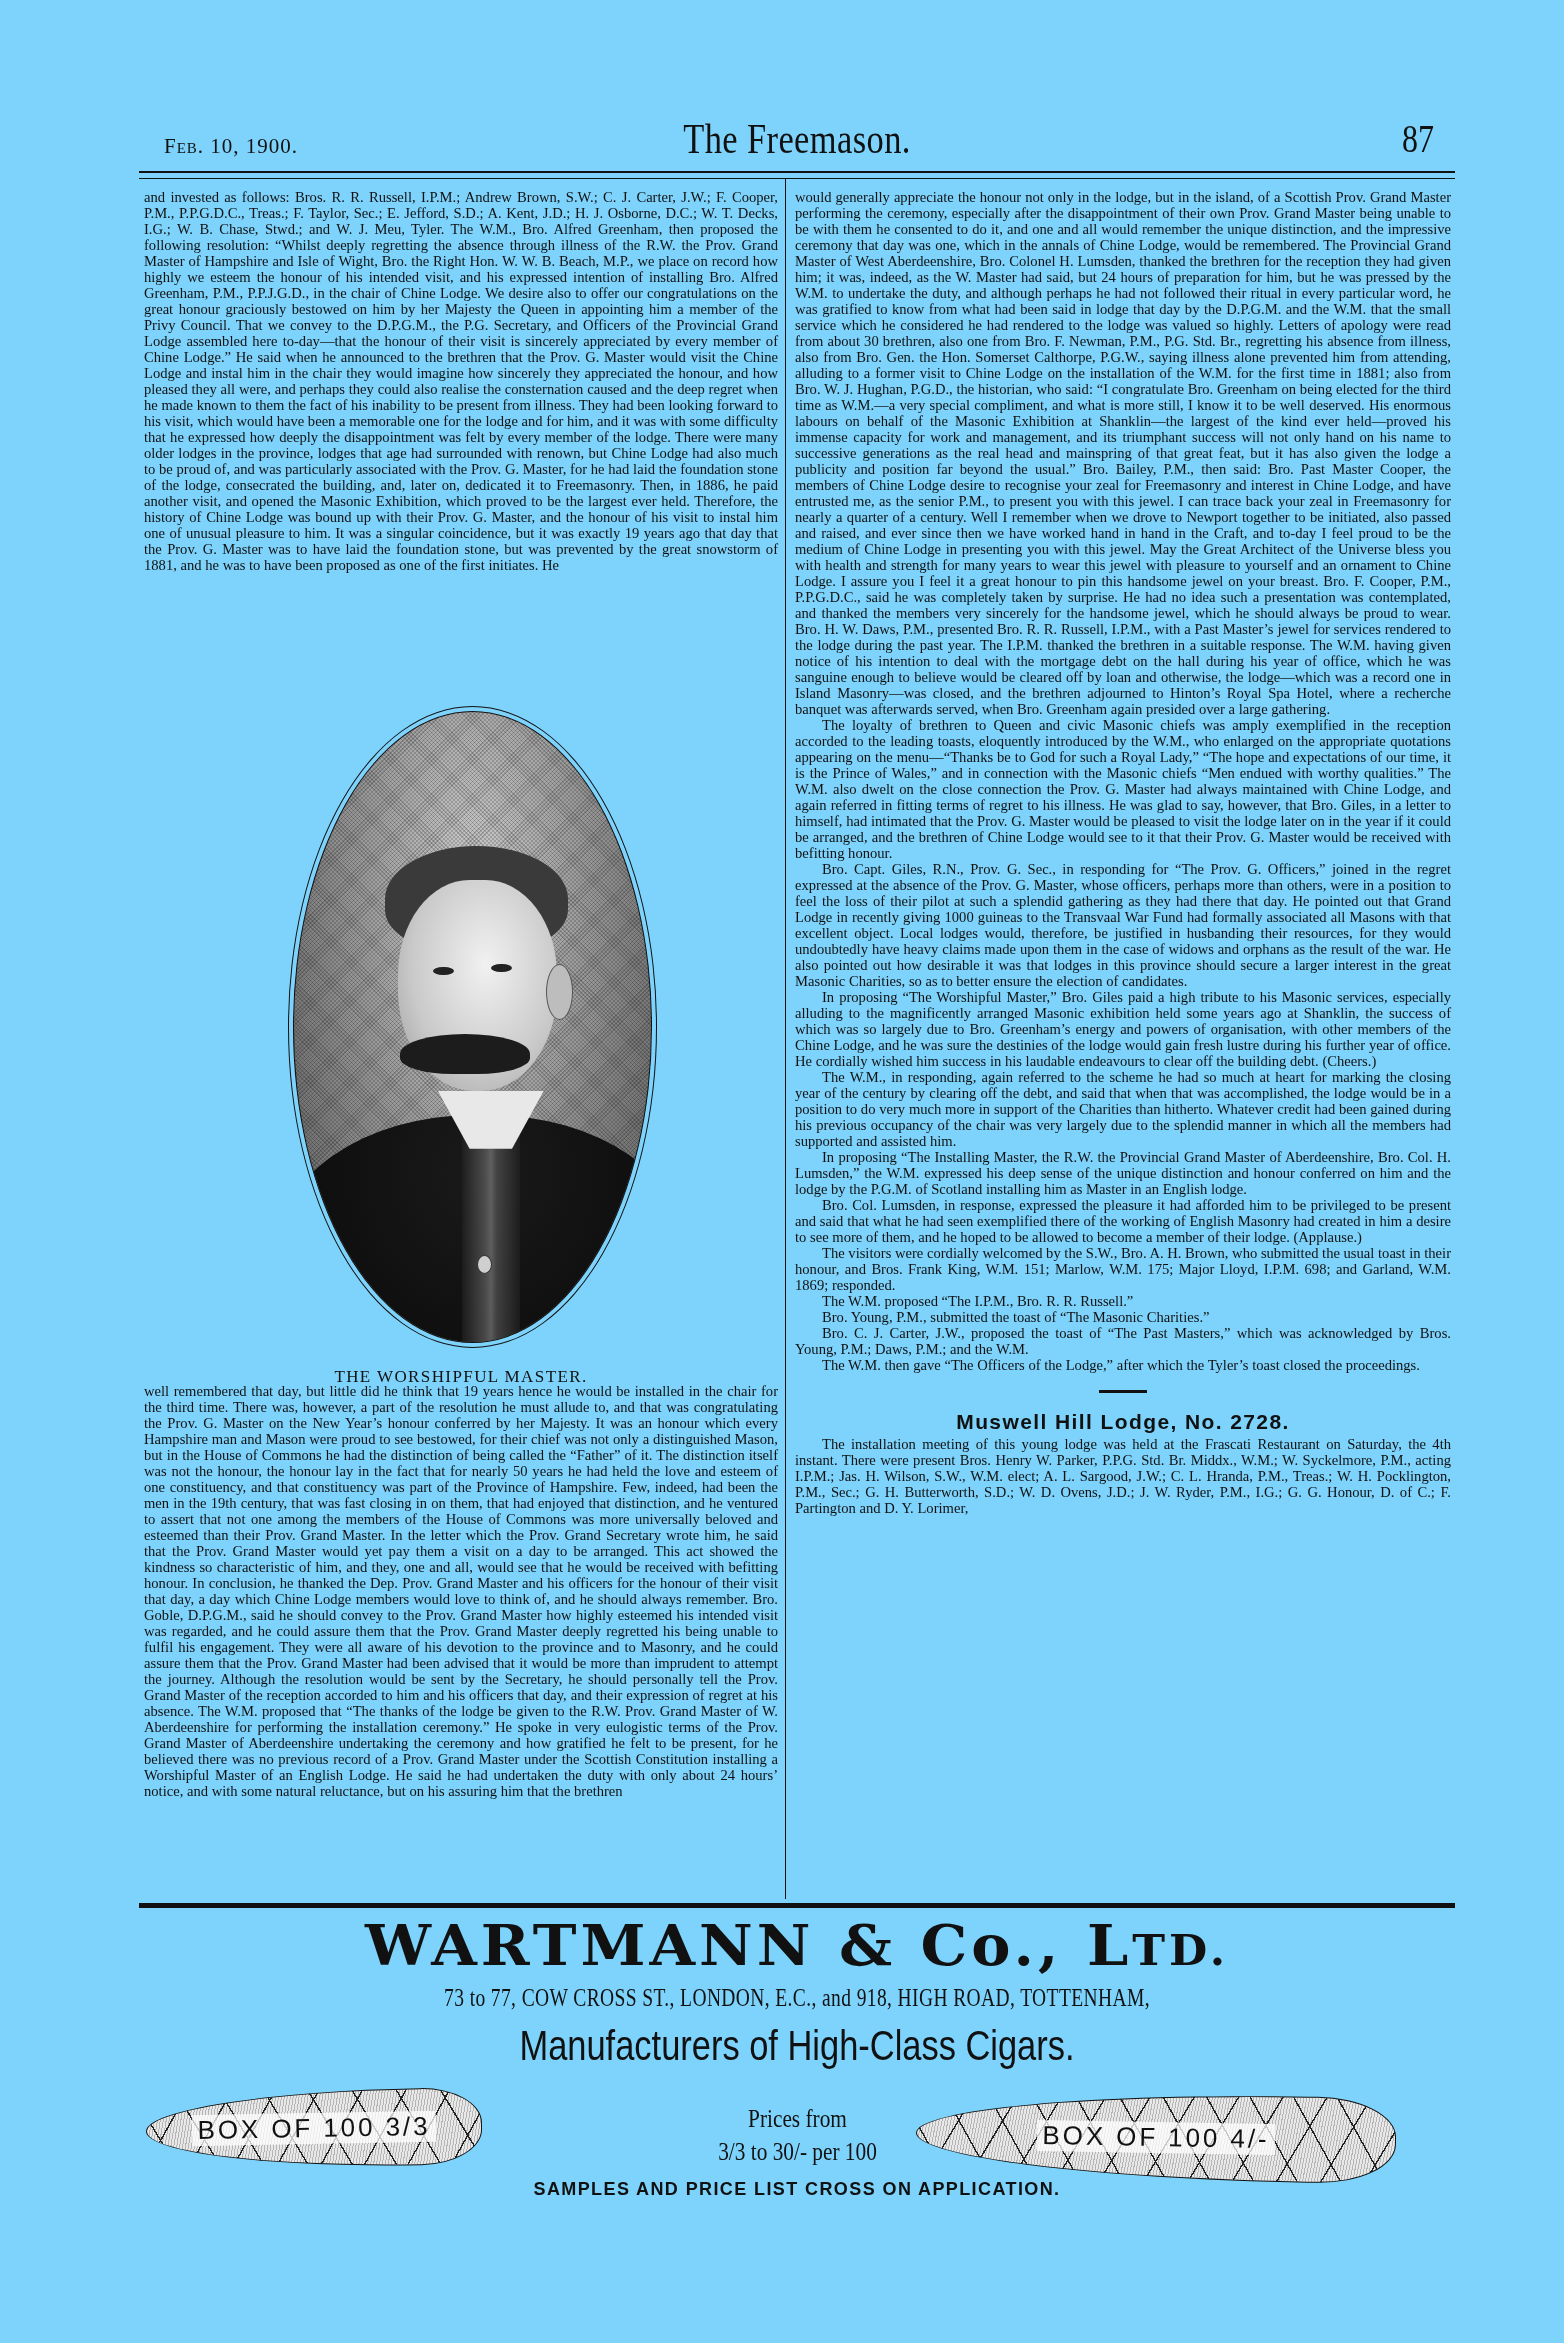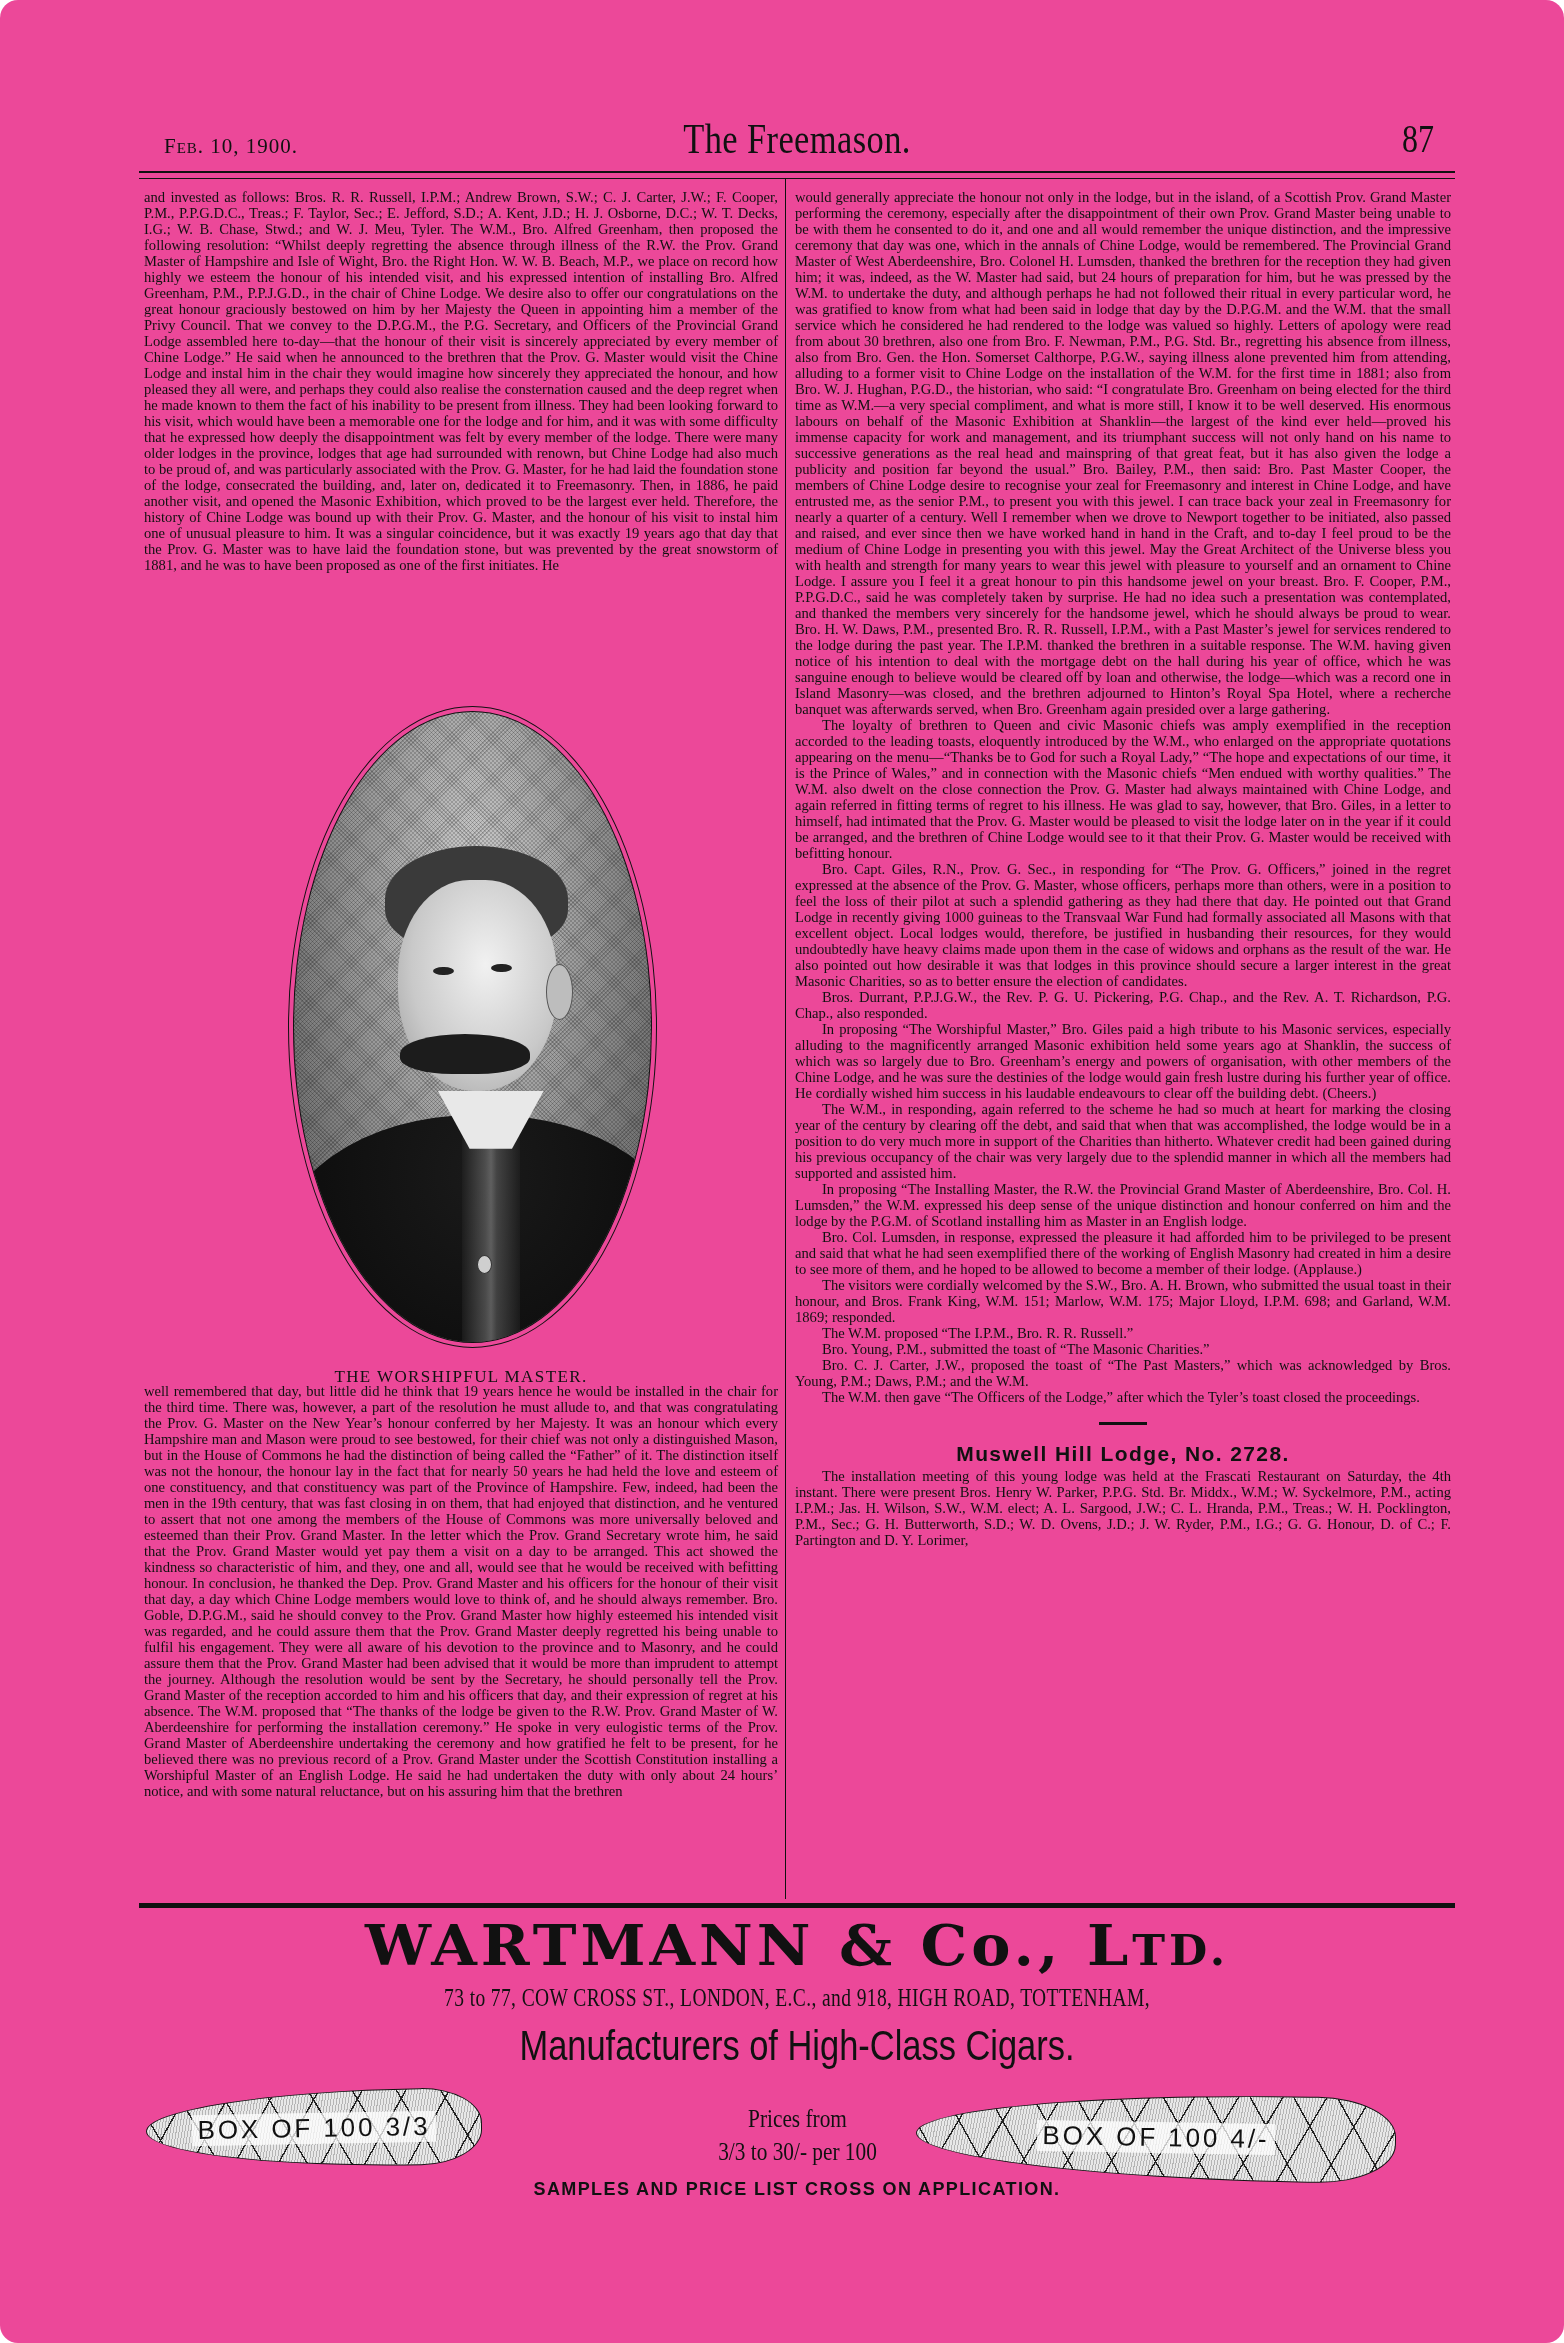--- a/index.html
+++ b/index.html
@@ -1,17 +1,17 @@
 <!DOCTYPE html>
 <html><head>
 <meta charset="utf-8">
 <style>
   html, body { margin: 0; padding: 0; background: #ffffff; }
   body { width: 1564px; height: 2343px; position: relative; overflow: hidden; color: #111; }
-  .page { position: absolute; left: 0; top: 0; width: 1564px; height: 2343px; background: #ec4899; border-radius: 18px; }
+  .page { position: absolute; left: 0; top: 0; width: 1564px; height: 2343px; background: #7dd3fc; }
 
   
   .masthead { position: absolute; left: 139px; top: 113px; width: 1316px; height: 58px; }
   .date { position: absolute; left: 25px; top: 21px; font-family: "Liberation Serif", serif; font-size: 21px; letter-spacing: 1px; font-variant: small-caps; }
   .title { position: absolute; left: 0; right: 0; top: 1.9px; text-align: center; font-family: "Liberation Serif", serif; font-size: 42px; letter-spacing: 0.5px; transform: scaleX(0.82); }
   .pagenum { position: absolute; right: 17.3px; top: 1.9px; font-family: "Liberation Serif", serif; font-size: 40px; transform: scaleX(0.8); }
   .rule-double { position: absolute; left: 139px; top: 171px; width: 1316px; height: 7.7px; border-top: 2.9px solid #111; border-bottom: 1.4px solid #111; box-sizing: border-box; }
   .col-divider { position: absolute; left: 785px; top: 179px; width: 1.4px; height: 1720px; background: #111; }
 
   
@@ -101,21 +101,20 @@
   <div class="caption">THE WORSHIPFUL MASTER.</div>
 
   <section class="col col-left" style="top:1383px;">
     <p>well remembered that day, but little did he think that 19 years hence he would be installed in the chair for the third time. There was, however, a part of the resolution he must allude to, and that was congratulating the Prov. G. Master on the New Year’s honour conferred by her Majesty. It was an honour which every Hampshire man and Mason were proud to see bestowed, for their chief was not only a distinguished Mason, but in the House of Commons he had the distinction of being called the “Father” of it. The distinction itself was not the honour, the honour lay in the fact that for nearly 50 years he had held the love and esteem of one constituency, and that constituency was part of the Province of Hampshire. Few, indeed, had been the men in the 19th century, that was fast closing in on them, that had enjoyed that distinction, and he ventured to assert that not one among the members of the House of Commons was more universally beloved and esteemed than their Prov. Grand Master. In the letter which the Prov. Grand Secretary wrote him, he said that the Prov. Grand Master would yet pay them a visit on a day to be arranged. This act showed the kindness so characteristic of him, and they, one and all, would see that he would be received with befitting honour. In conclusion, he thanked the Dep. Prov. Grand Master and his officers for the honour of their visit that day, a day which Chine Lodge members would love to think of, and he should always remember. Bro. Goble, D.P.G.M., said he should convey to the Prov. Grand Master how highly esteemed his intended visit was regarded, and he could assure them that the Prov. Grand Master deeply regretted his being unable to fulfil his engagement. They were all aware of his devotion to the province and to Masonry, and he could assure them that the Prov. Grand Master had been advised that it would be more than imprudent to attempt the journey. Although the resolution would be sent by the Secretary, he should personally tell the Prov. Grand Master of the reception accorded to him and his officers that day, and their expression of regret at his absence. The W.M. proposed that “The thanks of the lodge be given to the R.W. Prov. Grand Master of W. Aberdeenshire for performing the installation ceremony.” He spoke in very eulogistic terms of the Prov. Grand Master of Aberdeenshire undertaking the ceremony and how gratified he felt to be present, for he believed there was no previous record of a Prov. Grand Master under the Scottish Constitution installing a Worshipful Master of an English Lodge. He said he had undertaken the duty with only about 24 hours’ notice, and with some natural reluctance, but on his assuring him that the brethren</p>
   </section>
 
   <section class="col col-right">
     <p>would generally appreciate the honour not only in the lodge, but in the island, of a Scottish Prov. Grand Master performing the ceremony, especially after the disappointment of their own Prov. Grand Master being unable to be with them he consented to do it, and one and all would remember the unique distinction, and the impressive ceremony that day was one, which in the annals of Chine Lodge, would be remembered. The Provincial Grand Master of West Aberdeenshire, Bro. Colonel H. Lumsden, thanked the brethren for the reception they had given him; it was, indeed, as the W. Master had said, but 24 hours of preparation for him, but he was pressed by the W.M. to undertake the duty, and although perhaps he had not followed their ritual in every particular word, he was gratified to know from what had been said in lodge that day by the D.P.G.M. and the W.M. that the small service which he considered he had rendered to the lodge was valued so highly. Letters of apology were read from about 30 brethren, also one from Bro. F. Newman, P.M., P.G. Std. Br., regretting his absence from illness, also from Bro. Gen. the Hon. Somerset Calthorpe, P.G.W., saying illness alone prevented him from attending, alluding to a former visit to Chine Lodge on the installation of the W.M. for the first time in 1881; also from Bro. W. J. Hughan, P.G.D., the historian, who said: “I congratulate Bro. Greenham on being elected for the third time as W.M.—a very special compliment, and what is more still, I know it to be well deserved. His enormous labours on behalf of the Masonic Exhibition at Shanklin—the largest of the kind ever held—proved his immense capacity for work and management, and its triumphant success will not only hand on his name to successive generations as the real head and mainspring of that great feat, but it has also given the lodge a publicity and position far beyond the usual.” Bro. Bailey, P.M., then said: Bro. Past Master Cooper, the members of Chine Lodge desire to recognise your zeal for Freemasonry and interest in Chine Lodge, and have entrusted me, as the senior P.M., to present you with this jewel. I can trace back your zeal in Freemasonry for nearly a quarter of a century. Well I remember when we drove to Newport together to be initiated, also passed and raised, and ever since then we have worked hand in hand in the Craft, and to-day I feel proud to be the medium of Chine Lodge in presenting you with this jewel. May the Great Architect of the Universe bless you with health and strength for many years to wear this jewel with pleasure to yourself and an ornament to Chine Lodge. I assure you I feel it a great honour to pin this handsome jewel on your breast. Bro. F. Cooper, P.M., P.P.G.D.C., said he was completely taken by surprise. He had no idea such a presentation was contemplated, and thanked the members very sincerely for the handsome jewel, which he should always be proud to wear. Bro. H. W. Daws, P.M., presented Bro. R. R. Russell, I.P.M., with a Past Master’s jewel for services rendered to the lodge during the past year. The I.P.M. thanked the brethren in a suitable response. The W.M. having given notice of his intention to deal with the mortgage debt on the hall during his year of office, which he was sanguine enough to believe would be cleared off by loan and otherwise, the lodge—which was a record one in Island Masonry—was closed, and the brethren adjourned to Hinton’s Royal Spa Hotel, where a recherche banquet was afterwards served, when Bro. Greenham again presided over a large gathering.</p>
     <p class="ind">The loyalty of brethren to Queen and civic Masonic chiefs was amply exemplified in the reception accorded to the leading toasts, eloquently introduced by the W.M., who enlarged on the appropriate quotations appearing on the menu—“Thanks be to God for such a Royal Lady,” “The hope and expectations of our time, it is the Prince of Wales,” and in connection with the Masonic chiefs “Men endued with worthy qualities.” The W.M. also dwelt on the close connection the Prov. G. Master had always maintained with Chine Lodge, and again referred in fitting terms of regret to his illness. He was glad to say, however, that Bro. Giles, in a letter to himself, had intimated that the Prov. G. Master would be pleased to visit the lodge later on in the year if it could be arranged, and the brethren of Chine Lodge would see to it that their Prov. G. Master would be received with befitting honour.</p>
     <p class="ind">Bro. Capt. Giles, R.N., Prov. G. Sec., in responding for “The Prov. G. Officers,” joined in the regret expressed at the absence of the Prov. G. Master, whose officers, perhaps more than others, were in a position to feel the loss of their pilot at such a splendid gathering as they had there that day. He pointed out that Grand Lodge in recently giving 1000 guineas to the Transvaal War Fund had formally associated all Masons with that excellent object. Local lodges would, therefore, be justified in husbanding their resources, for they would undoubtedly have heavy claims made upon them in the case of widows and orphans as the result of the war. He also pointed out how desirable it was that lodges in this province should secure a larger interest in the great Masonic Charities, so as to better ensure the election of candidates.</p>
-    <p class="ind">Bros. Durrant, P.P.J.G.W., the Rev. P. G. U. Pickering, P.G. Chap., and the Rev. A. T. Richardson, P.G. Chap., also responded.</p>
     <p class="ind">In proposing “The Worshipful Master,” Bro. Giles paid a high tribute to his Masonic services, especially alluding to the magnificently arranged Masonic exhibition held some years ago at Shanklin, the success of which was so largely due to Bro. Greenham’s energy and powers of organisation, with other members of the Chine Lodge, and he was sure the destinies of the lodge would gain fresh lustre during his further year of office. He cordially wished him success in his laudable endeavours to clear off the building debt. (Cheers.)</p>
     <p class="ind">The W.M., in responding, again referred to the scheme he had so much at heart for marking the closing year of the century by clearing off the debt, and said that when that was accomplished, the lodge would be in a position to do very much more in support of the Charities than hitherto. Whatever credit had been gained during his previous occupancy of the chair was very largely due to the splendid manner in which all the members had supported and assisted him.</p>
     <p class="ind">In proposing “The Installing Master, the R.W. the Provincial Grand Master of Aberdeenshire, Bro. Col. H. Lumsden,” the W.M. expressed his deep sense of the unique distinction and honour conferred on him and the lodge by the P.G.M. of Scotland installing him as Master in an English lodge.</p>
     <p class="ind">Bro. Col. Lumsden, in response, expressed the pleasure it had afforded him to be privileged to be present and said that what he had seen exemplified there of the working of English Masonry had created in him a desire to see more of them, and he hoped to be allowed to become a member of their lodge. (Applause.)</p>
     <p class="ind">The visitors were cordially welcomed by the S.W., Bro. A. H. Brown, who submitted the usual toast in their honour, and Bros. Frank King, W.M. 151; Marlow, W.M. 175; Major Lloyd, I.P.M. 698; and Garland, W.M. 1869; responded.</p>
     <p class="ind">The W.M. proposed “The I.P.M., Bro. R. R. Russell.”</p>
     <p class="ind">Bro. Young, P.M., submitted the toast of “The Masonic Charities.”</p>
     <p class="ind">Bro. C. J. Carter, J.W., proposed the toast of “The Past Masters,” which was acknowledged by Bros. Young, P.M.; Daws, P.M.; and the W.M.</p>
     <p class="ind">The W.M. then gave “The Officers of the Lodge,” after which the Tyler’s toast closed the proceedings.</p>
     <span class="short-rule"></span>

